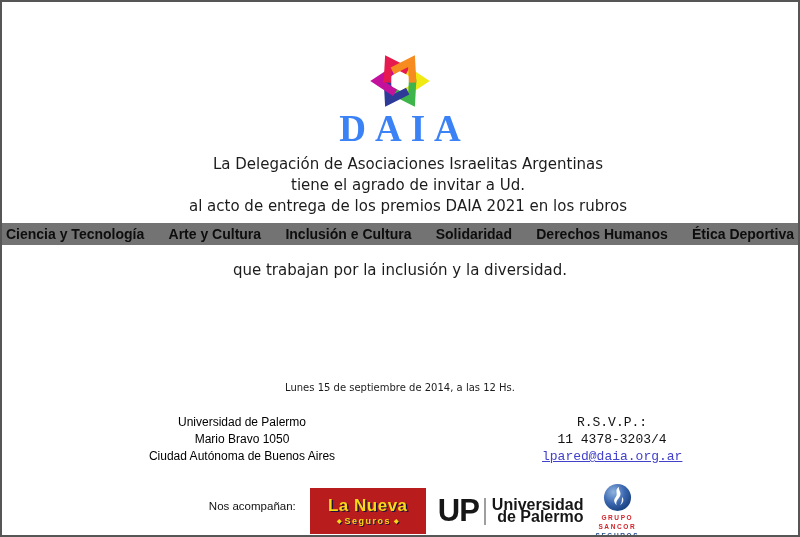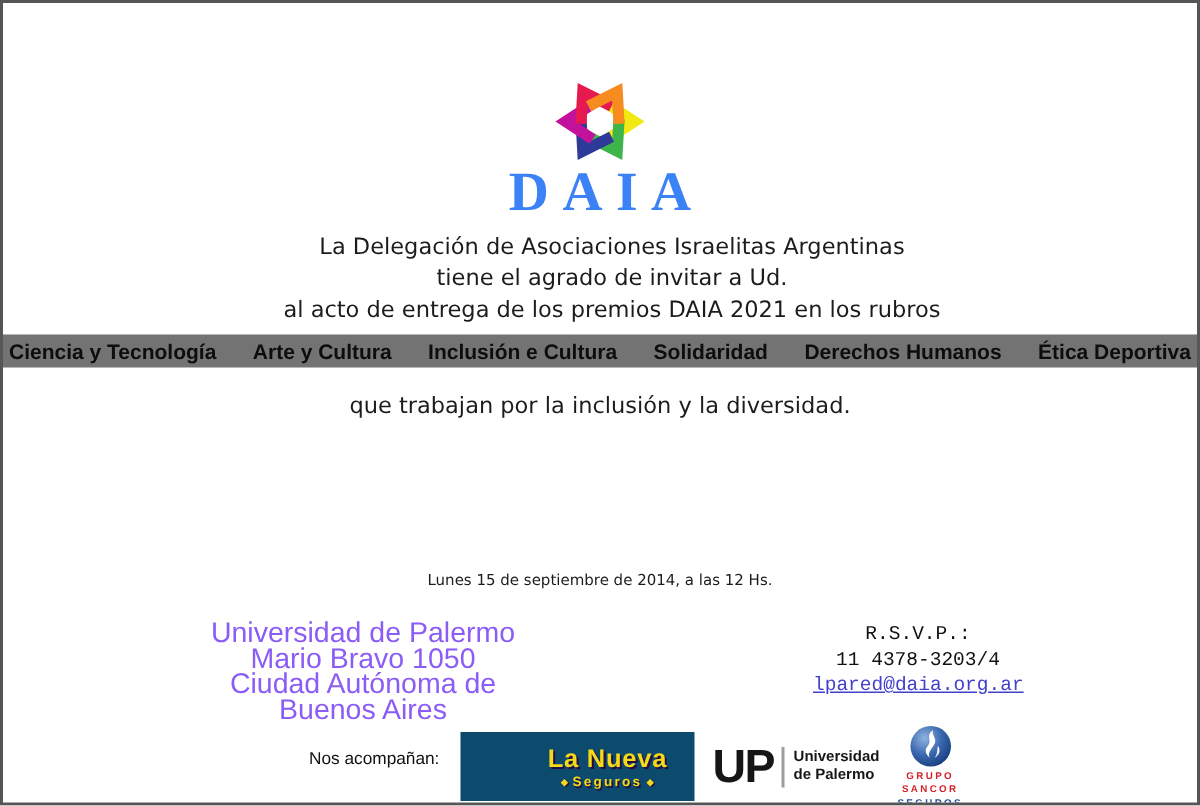--- a/index.html
+++ b/index.html
@@ -25,43 +25,43 @@
     display:flex;justify-content:space-between;align-items:center;
     padding:0 4px;box-sizing:border-box;white-space:nowrap;
     font-family:"Liberation Sans", sans-serif;font-weight:bold;font-size:14px;color:#0d0d0d;
   }
   
   .body-text{position:absolute;top:257px;left:0;right:0;text-align:center;
              font-size:15px;line-height:22px;}
   .date-line{position:absolute;top:337px;left:0;right:0;text-align:center;font-size:10px;margin-top:43px;}
   
   .venue{position:absolute;top:412px;left:120px;width:240px;text-align:center;
-         font-family:"Liberation Sans", sans-serif;font-size:19px;line-height:17px;color:#8b5cf6;}
+         font-family:"Liberation Sans", sans-serif;font-size:12px;line-height:17px;color:#000000;}
   .rsvp{position:absolute;top:412px;left:540px;width:140px;text-align:center;
         font-family:Liberation Mono, monospace;font-size:13px;line-height:17px;color:#111;}
   .rsvp a{color:#4141cc;text-decoration:underline;}
   
   .sponsors{position:absolute;top:481px;left:0;right:0;height:56px;
             display:flex;align-items:center;justify-content:center;gap:12px;}
   .sponsor-label{font-family:"Liberation Sans", sans-serif;font-size:11.5px;color:#111;
                  margin-top:-10px;margin-right:2px;padding-left:48px;}
-  .lanueva{width:116px;height:46px;background:#0c4a6e;display:flex;flex-direction:column;
-           align-items:center;justify-content:center;padding-left:40px;}
+  .lanueva{width:116px;height:46px;background:#b91c1c;display:flex;flex-direction:column;
+           align-items:center;justify-content:center;}
   .lanueva-name{font-family:"Liberation Sans", sans-serif;font-weight:bold;font-size:17px;
                 color:#f7d917;letter-spacing:.5px;line-height:18px;
                 text-shadow:1.4px 1.4px 0 #241040;}
   .lanueva-sub{display:flex;align-items:center;gap:3px;color:#f7d917;
                font-family:"Liberation Sans", sans-serif;font-weight:bold;font-size:9px;
                letter-spacing:1.5px;margin-top:1px;text-shadow:1px 1px 0 #241040;}
   .lanueva-sub .orn{font-size:6px;letter-spacing:0;}
-  .uplogo{display:flex;align-items:center;}
+  .uplogo{display:flex;align-items:center;text-align:right;}
   .up-acronym{font-family:"Liberation Sans", sans-serif;font-weight:bold;font-size:31px;
               letter-spacing:-1px;color:#161616;line-height:30px;}
   .up-divider{width:2px;height:27px;background:#9e9e9e;margin:0 6px 0 5px;}
-  .up-name{font-family:"Liberation Sans", sans-serif;font-weight:bold;font-size:10px;
+  .up-name{font-family:"Liberation Sans", sans-serif;font-weight:bold;font-size:16px;
            line-height:12.5px;color:#161616;}
   .sancor{display:flex;flex-direction:column;align-items:center;line-height:7px;}
   .sancor-txt{font-family:"Liberation Sans", sans-serif;font-weight:bold;font-size:6.5px;
               letter-spacing:1.6px;margin-top:2px;}
   .sancor-red{color:#d2232a;}
   .sancor-blue{color:#274b8f;}
 </style>
 </head>
 <body>
 

